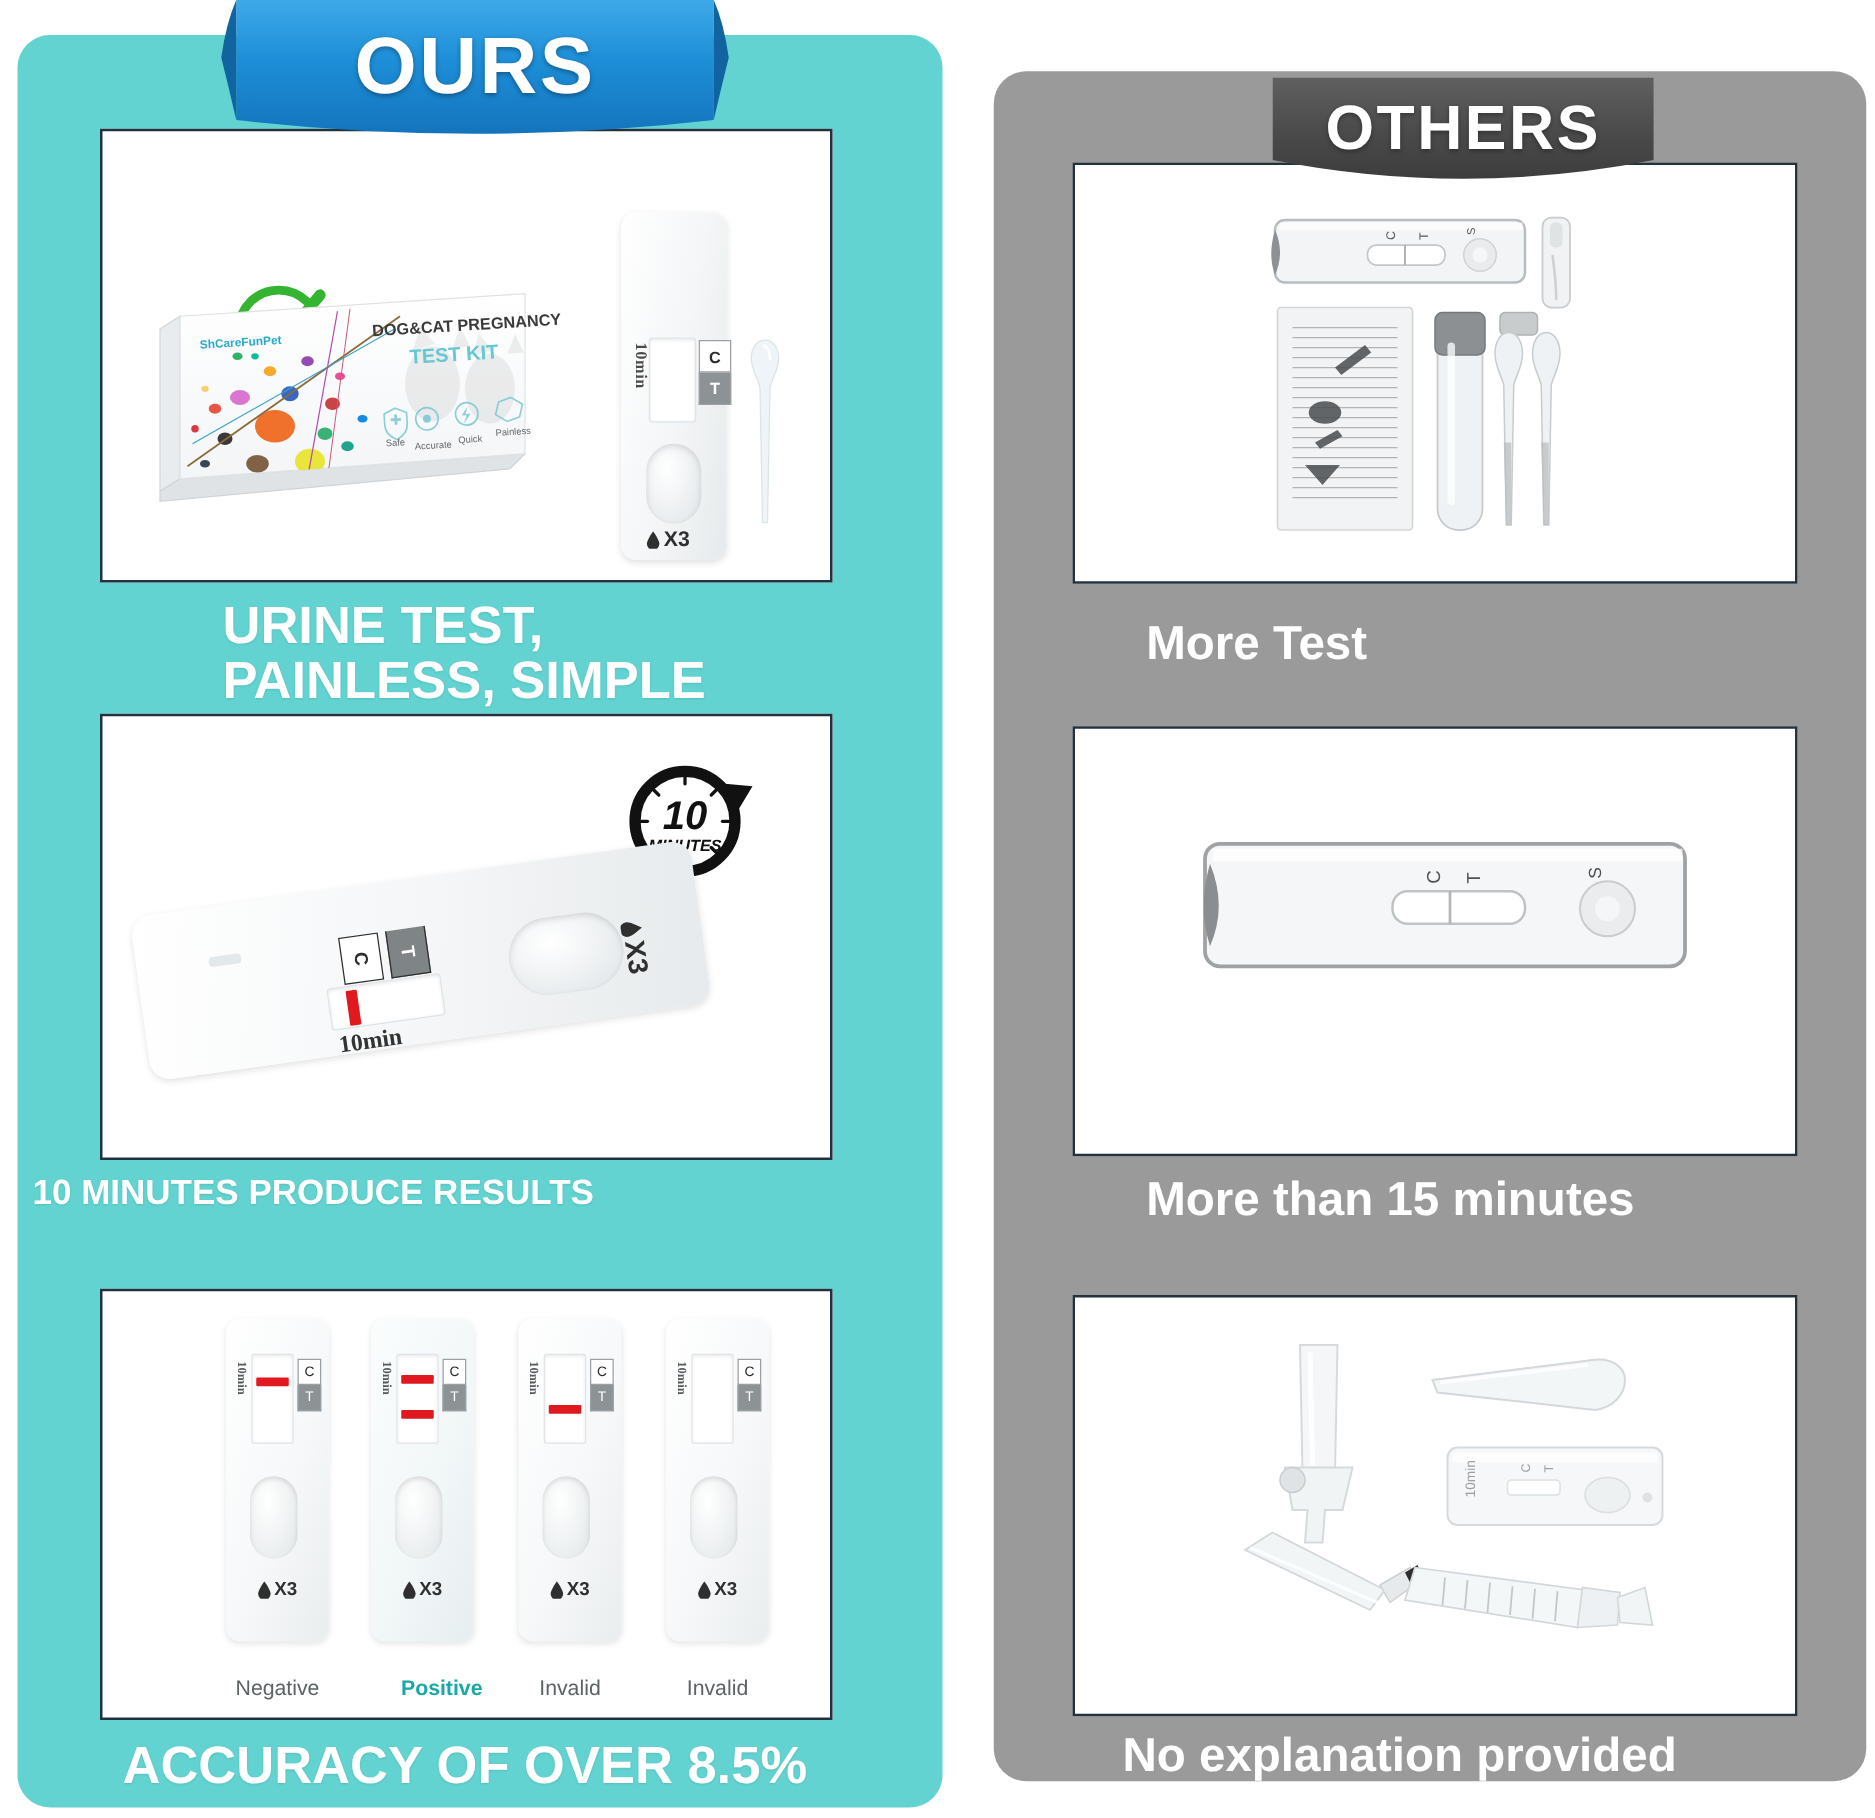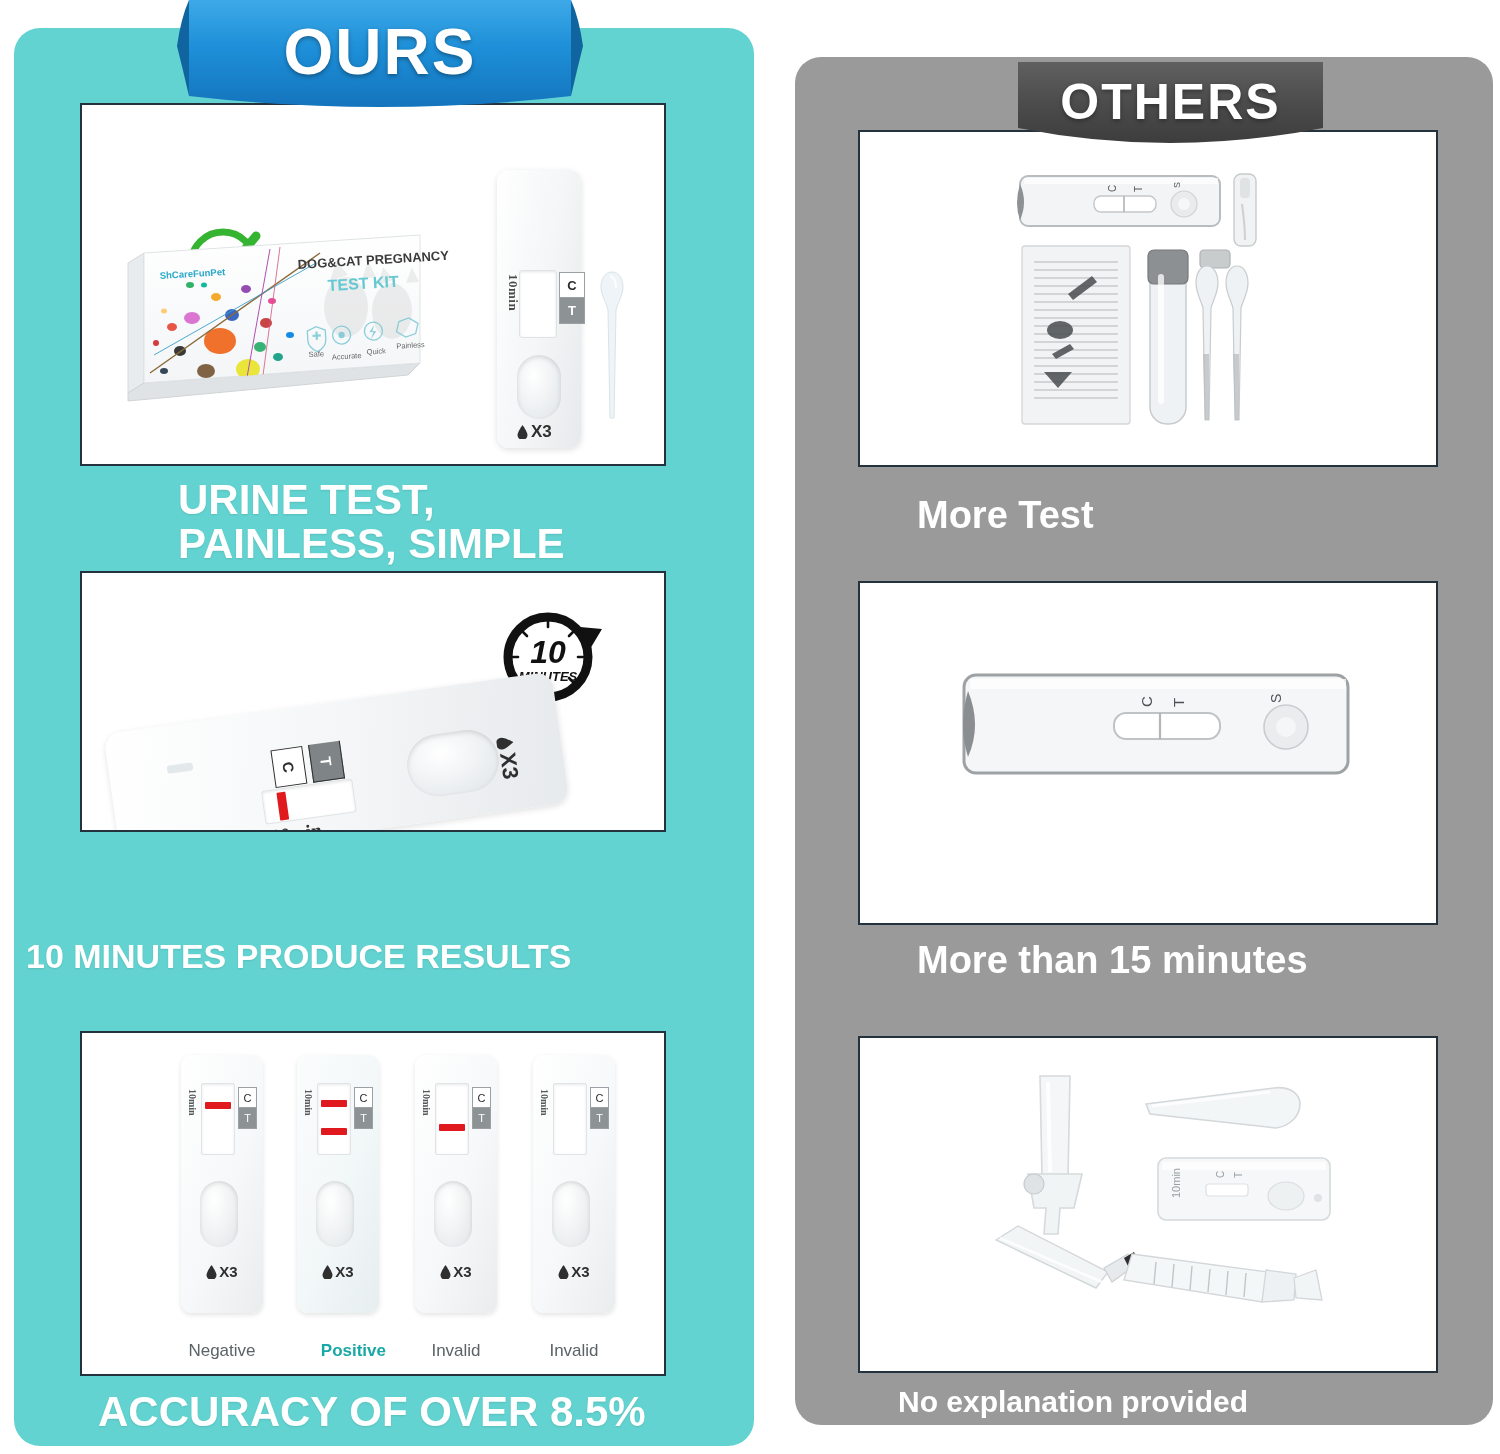--- a/index.html
+++ b/index.html
@@ -63,48 +63,48 @@
   #vs-badge svg { width: 100%; height: 100%; }
 
   
   .card {
     position: absolute;
     background: #ffffff;
     border: 2px solid #23323c;
     overflow: hidden;
   }
   #ours-card-1 { left: 80px; top: 103px; width: 586px; height: 363px; }
-  #ours-card-2 { left: 80px; top: 571px; width: 586px; height: 261px; }
+  #ours-card-2 { left: 80px; top: 571px; width: 586px; height: 357px; }
   #ours-card-3 { left: 80px; top: 1031px; width: 586px; height: 345px; }
   #others-card-1 { left: 858px; top: 130px; width: 580px; height: 337px; }
   #others-card-2 { left: 858px; top: 581px; width: 580px; height: 344px; }
   #others-card-3 { left: 858px; top: 1036px; width: 580px; height: 337px; }
 
   
   .caption-ours {
     position: absolute;
     color: #ffffff;
     font-weight: 700;
     line-height: 1.04;
     text-shadow: 0 1px 2px rgba(0,0,0,.10);
   }
   #caption-urine { left: 178px; top: 478px; font-size: 42px; }
-  #caption-minutes { left: 26px; top: 939px; font-size: 34px; white-space: nowrap; }
+  #caption-minutes { left: 26px; top: 939px; font-size: 28px; white-space: nowrap; }
   #caption-accuracy { left: 98px; top: 1390px; font-size: 42px; white-space: nowrap; }
 
   .caption-others {
     position: absolute;
     color: #ffffff;
     font-weight: 700;
     line-height: 1.05;
     white-space: nowrap;
   }
   #caption-blood { left: 917px; top: 496px; font-size: 38px; }
   #caption-15min { left: 917px; top: 941px; font-size: 38px; }
-  #caption-noexp { left: 898px; top: 1386px; font-size: 30px; }
+  #caption-noexp { left: 898px; top: 1386px; font-size: 38px; }
 
   
   #check-icon { position: absolute; left: 97px; top: 118px; width: 92px; height: 82px; }
 
   
   #product-box {
     position: absolute; left: 38px; top: 118px;
     width: 330px; height: 190px;
   }
   #product-box svg { width: 100%; height: 100%; }

